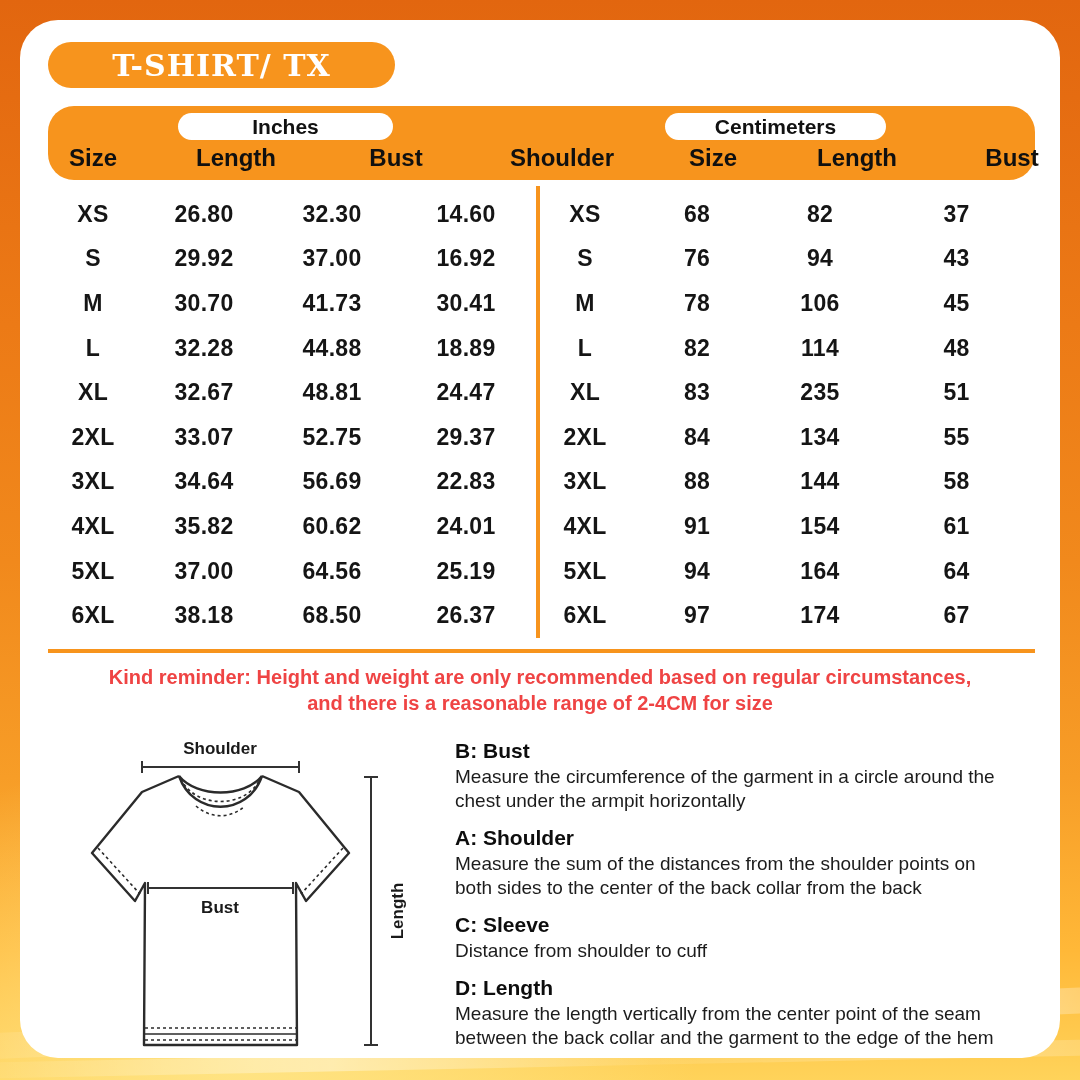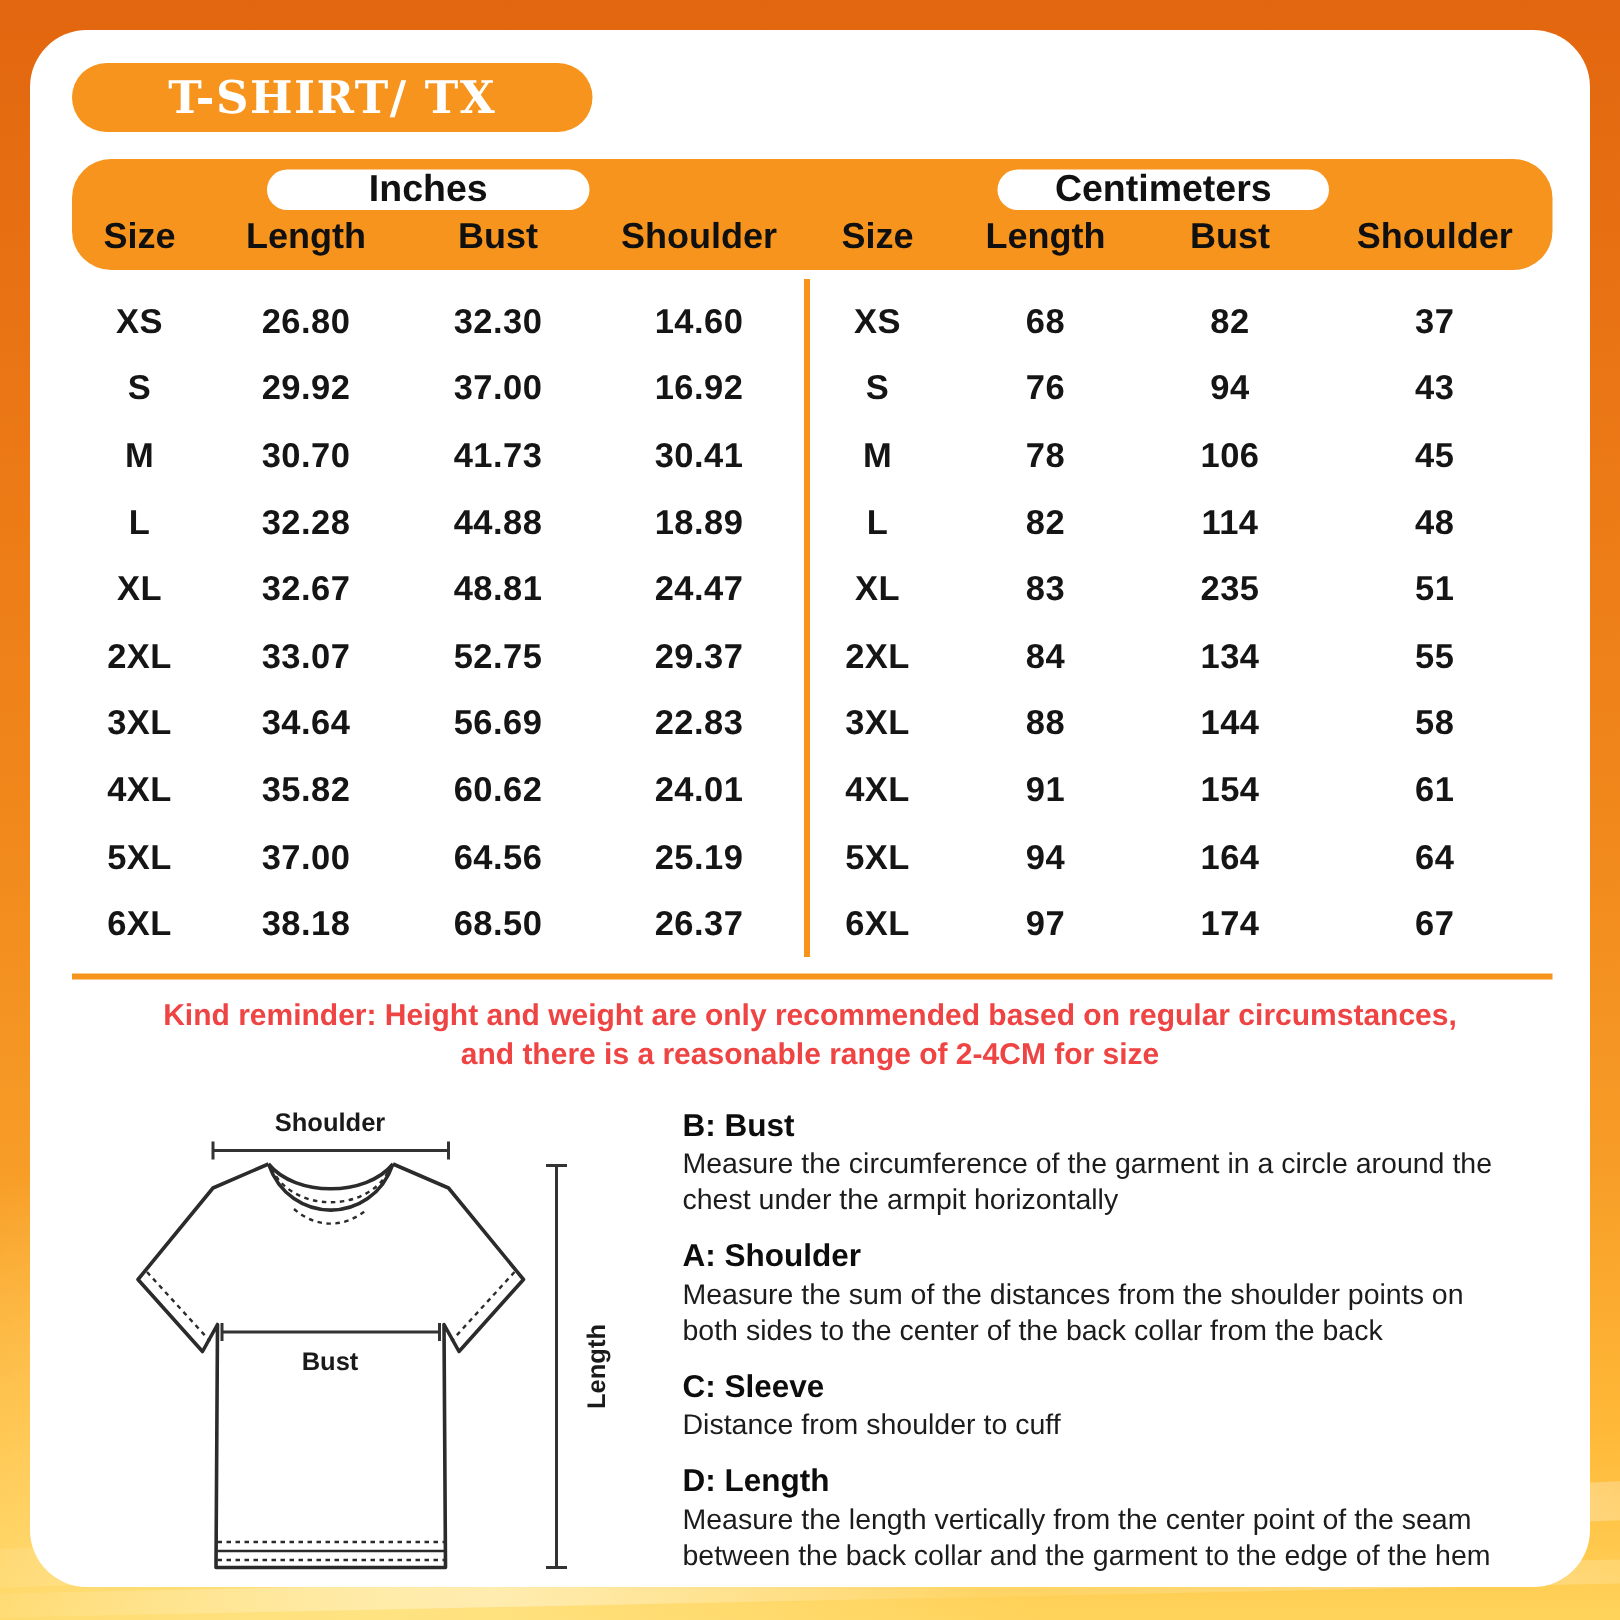--- a/index.html
+++ b/index.html
@@ -17,25 +17,25 @@
 
   .card{position:absolute;left:20px;top:20px;width:1040px;height:1038px;background:#ffffff;border-radius:38px;}
 
   .title-pill{position:absolute;left:28px;top:22px;width:347px;height:46px;border-radius:24px;
     background:var(--accent);display:flex;align-items:center;justify-content:center;
     color:#fff;font-family:"DejaVu Serif","Liberation Serif",serif;font-weight:bold;font-size:30px;letter-spacing:1px;}
 
   .table-wrap{position:absolute;left:28px;top:86px;width:987px;}
   .thead{position:relative;height:74px;background:var(--accent);border-radius:26px;}
   .unit-pill{position:absolute;top:7px;height:27px;background:#fff;border-radius:14px;
-    display:flex;align-items:center;justify-content:center;font-weight:bold;font-size:25px;color:#111;}
+    display:flex;align-items:center;justify-content:center;font-weight:bold;font-size:21px;color:#111;}
   .pill-inches{left:130px;width:215px;}
   .pill-cm{left:617px;width:221px;}
   .cols,.trow{display:grid;grid-template-columns:90px 132px 124px 144px 94px 130px 116px 157px;}
-  .cols{position:absolute;left:0;bottom:8px;width:100%;}
+  .cols{position:absolute;left:0;bottom:8px;width:100%;gap:32px;}
   .cols div{text-align:center;font-weight:bold;font-size:24px;color:#101010;}
   .tbody{position:relative;padding-top:12px;}
   .trow{height:44.6px;}
   .tcell{display:flex;align-items:center;justify-content:center;
     font-weight:bold;font-size:23px;color:#151515;letter-spacing:.3px;}
   .vdivider{position:absolute;left:488px;top:6px;width:4px;height:452px;background:var(--accent);}
 
   .hr-orange{position:absolute;left:28px;top:629px;width:987px;height:4px;background:var(--accent);}
 
   .reminder{position:absolute;left:0;top:644px;width:100%;text-align:center;

